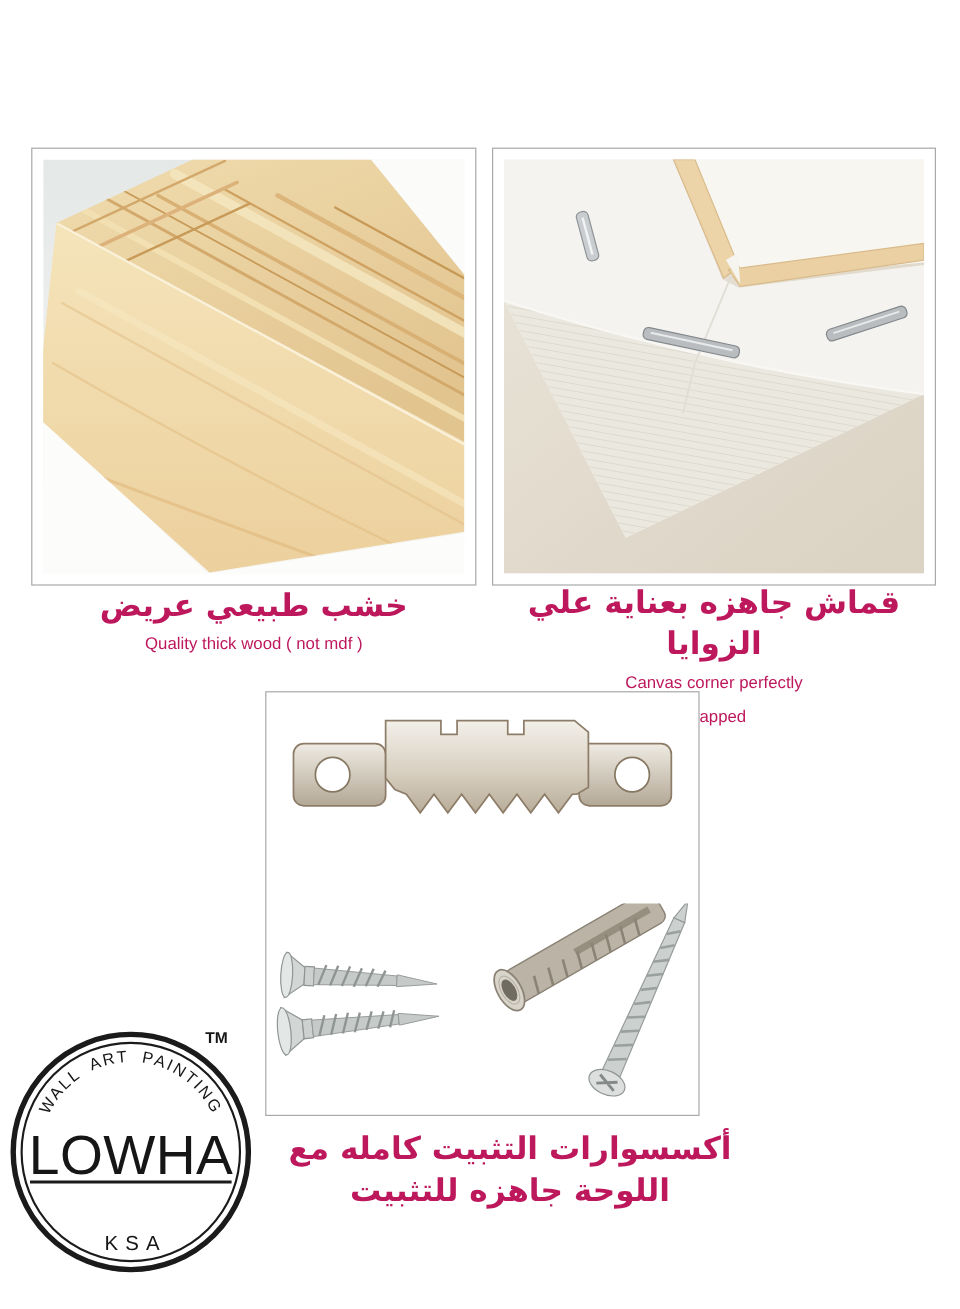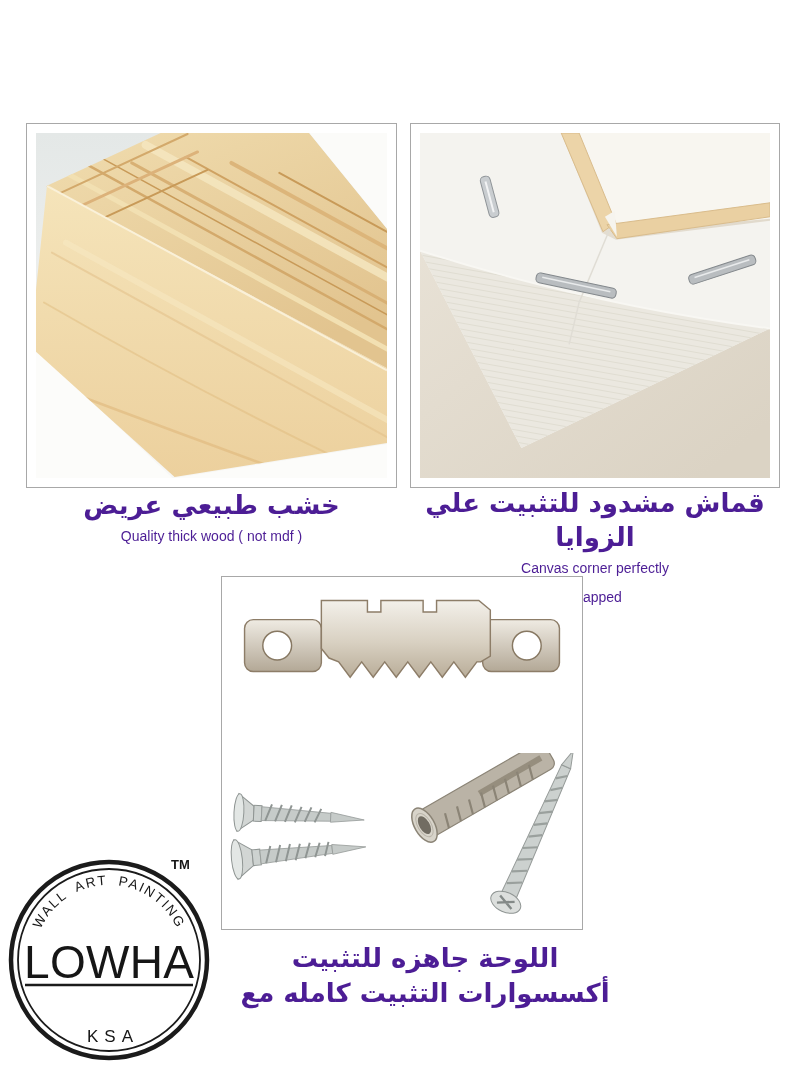--- a/index.html
+++ b/index.html
@@ -11,21 +11,21 @@
              background:#ffffff;}
   .photo-box svg{display:block;}
 
   .box-wood{left:26px;top:123px;width:371px;height:365px;padding:9px;}
   .box-canvas{left:410px;top:123px;width:370px;height:365px;padding:9px;}
   .box-hardware{left:221px;top:576px;width:362px;height:354px;}
 
   .hanger-svg{position:absolute;left:9px;top:10px;}
   .screws-svg{position:absolute;left:8px;bottom:6px;}
 
-  .caption{position:absolute;text-align:center;color:#4c1d95;}
+  .caption{position:absolute;text-align:center;color:#be185d;}
   .cap-ar{font-family:"DejaVu Sans",sans-serif;font-weight:bold;
           font-size:26px;line-height:34px;direction:rtl;}
   .cap-en{font-family:"Liberation Sans",sans-serif;font-weight:normal;
           font-size:14px;line-height:29px;}
   .caption-wood{left:26px;top:488px;width:371px;}
   .caption-canvas{left:410px;top:486px;width:370px;}
   .caption-accessories{left:240px;top:941px;width:370px;}
   .caption-accessories .cap-ar{font-size:26px;line-height:35px;}
 
   .logo-wrap{position:absolute;left:8px;top:853px;width:204px;height:212px;}
@@ -158,21 +158,21 @@
       </g>
     </svg>
   </div>
 
   <div class="caption caption-wood">
     <div class="cap-ar">خشب طبيعي عريض</div>
     <div class="cap-en">Quality thick wood ( not mdf )</div>
   </div>
 
   <div class="caption caption-canvas">
-    <div class="cap-ar">قماش مشدود للتثبيت علي الزوايا</div>
+    <div class="cap-ar">قماش جاهزه بعناية علي الزوايا</div>
     <div class="cap-en">Canvas corner perfectly</div>
     <div class="cap-en">wrapped</div>
   </div>
 
   <div class="photo-box box-hardware">
 
     <svg class="hanger-svg" width="342" height="96" viewBox="0 0 340 100">
       <defs>
         <linearGradient id="htab" x1="0" y1="0" x2="0" y2="1">
           <stop offset="0" stop-color="#efebe3"></stop>
@@ -245,17 +245,17 @@
         <textPath href="#arcT" startOffset="50%" text-anchor="middle">WALL ART PAINTING</textPath>
       </text>
       <text class="logo-name" x="101" y="125" text-anchor="middle" textLength="170">LOWHA</text>
       <line x1="17" y1="132" x2="185" y2="132" stroke="#1b1b1b" stroke-width="2.5"></line>
       <text class="logo-ksa" x="105" y="189" text-anchor="middle">KSA</text>
       <text class="logo-tm" x="163" y="16">TM</text>
     </svg>
   </div>
 
   <div class="caption caption-accessories">
+    <div class="cap-ar">أكسسوارات التثبيت كامله مع</div>
     <div class="cap-ar">اللوحة جاهزه للتثبيت</div>
-    <div class="cap-ar">أكسسوارات التثبيت كامله مع</div>
   </div>
 
 </div>
 
 </body></html>

